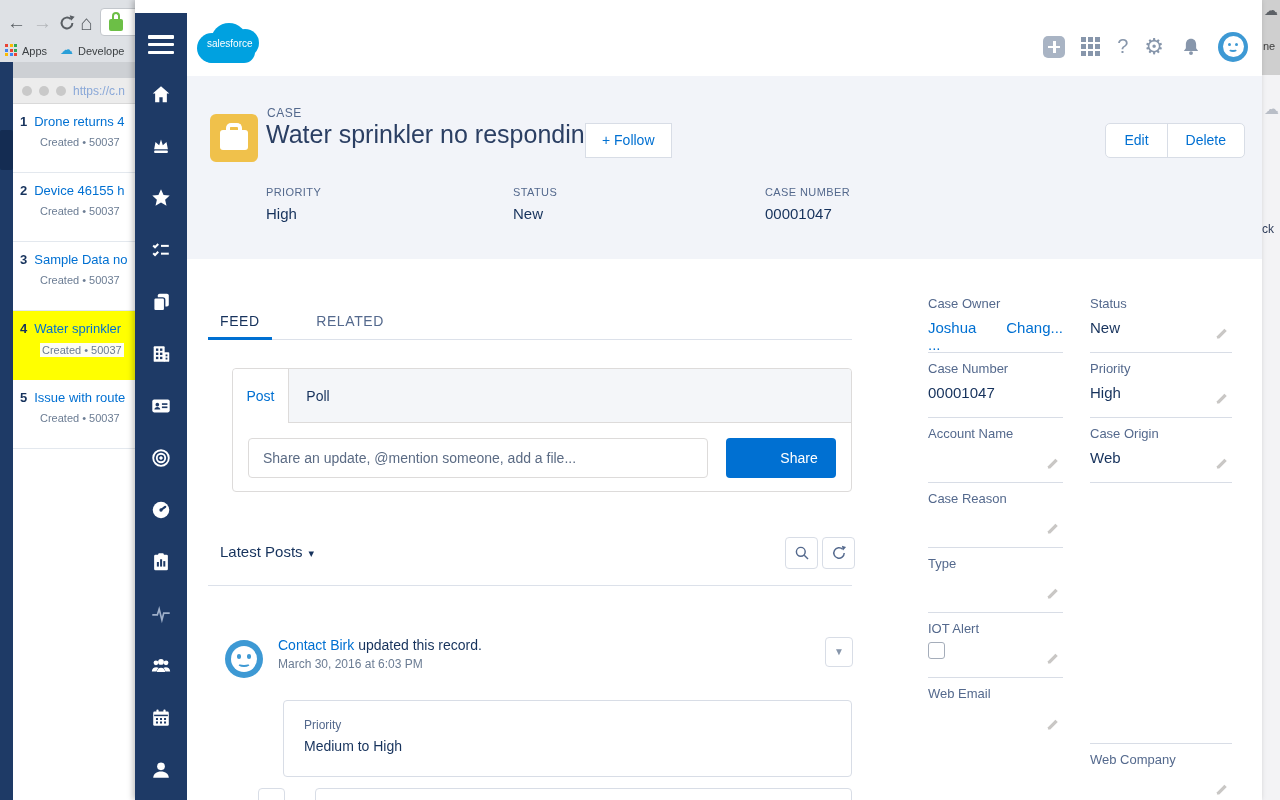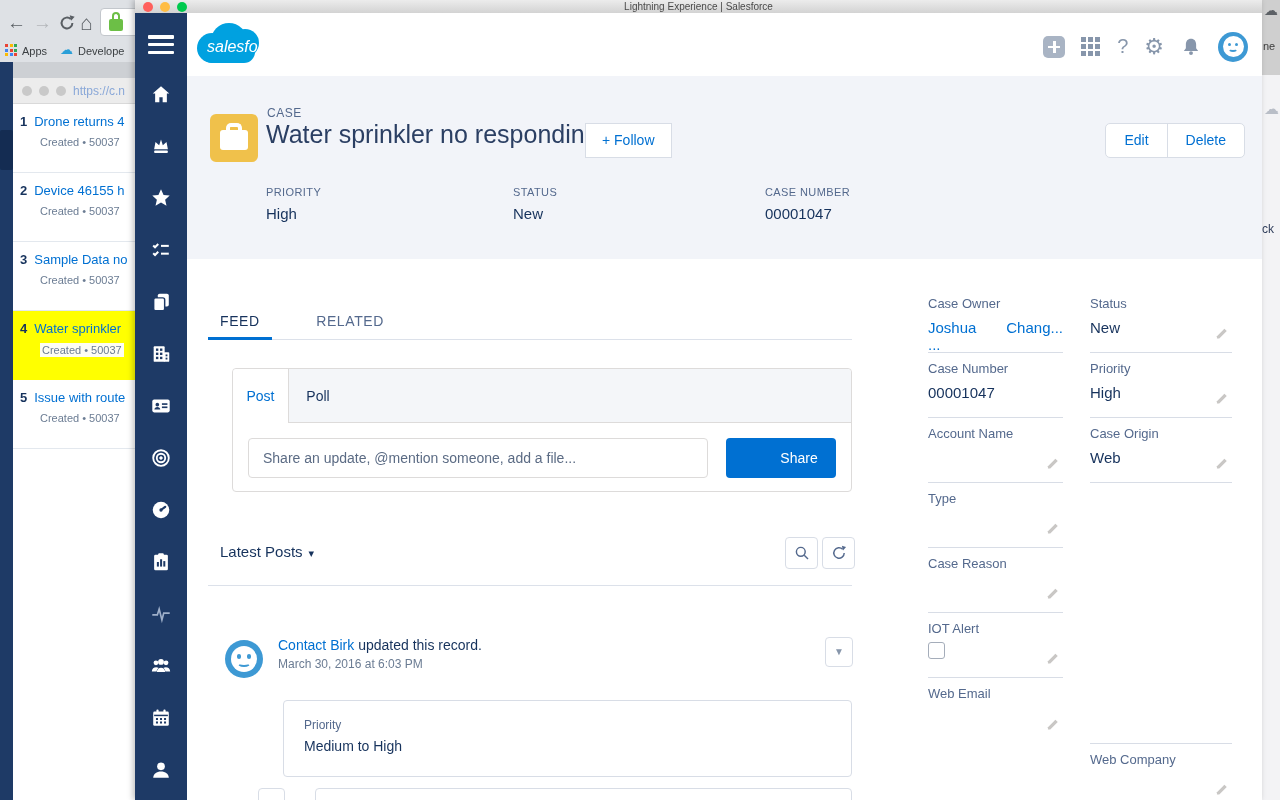--- a/index.html
+++ b/index.html
@@ -67,21 +67,21 @@
   .rail-icn svg { width:22px; height:22px; }
 
   
   .sf-header { position:absolute; left:52px; top:13px; width:1075px; height:67px; background:#fff; }
   .sf-logo { position:absolute; left:8px; top:8px; width:66px; height:48px; }
   .sf-logo .c1,.sf-logo .c2,.sf-logo .c3,.sf-logo .bar { position:absolute; background:#00a1e0; border-radius:50%; }
   .sf-logo .c1 { left:2px; top:12px; width:30px; height:30px; }
   .sf-logo .c2 { left:16px; top:2px; width:36px; height:36px; }
   .sf-logo .c3 { left:36px; top:8px; width:28px; height:28px; }
   .sf-logo .bar { left:6px; top:20px; width:54px; height:22px; border-radius:11px; }
-  .sf-logo span { position:absolute; left:12px; top:17px; color:#fff; font-size:16px; font-style:italic; z-index:2; }
+  .sf-logo span { position:absolute; left:12px; top:17px; color:#fff; font-size:10px; z-index:2; }
   .search-box { position:absolute; left:253px; top:16px; width:420px; height:36px; border:1px solid #d8dde6;
     border-radius:4px; background:#fff; }
   .search-box svg { position:absolute; left:13px; top:9px; }
   .search-box input { position:absolute; left:42px; top:1px; width:360px; height:32px; border:none; outline:none;
     font-size:14px; color:#16325c; font-family:inherit; }
   .search-box input::placeholder { color:#54698d; opacity:1; }
   .hdr-actions { position:absolute; right:14px; top:0; height:67px; display:flex; align-items:center; gap:16px; }
   .plus-btn { width:22px; height:22px; background:#a9b4c4; border-radius:5px; position:relative; }
   .plus-btn::before,.plus-btn::after { content:""; position:absolute; background:#fff; }
   .plus-btn::before { left:5px; top:10px; width:12px; height:2.5px; }
@@ -259,26 +259,20 @@
   <div class="abs bg-right">
     <div class="bgr-top">
       <span class="bgr-cloud1">☁</span>
       <span class="bgr-ne">ne</span>
     </div>
     <span class="bgr-cloud2">☁</span>
     <span class="bgr-ck">ck</span>
   </div>
 
   <div class="abs sf-window">
-    <div class="titlebar">
-      <span class="tl red"></span>
-      <span class="tl yel"></span>
-      <span class="tl grn"></span>
-      <span>Lightning Experience | Salesforce</span>
-    </div>
 
     <div class="nav-rail">
       <div class="hamburger">
           <i></i>
           <i></i>
           <i></i>
         </div>
       <div class="rail-icn">
           <svg viewBox="0 0 24 24">
             <path d="M12 3.5 3 11.5h2.6V21h4.6v-5.4h3.6V21h4.6v-9.5H21z" fill="#fff"></path>
@@ -527,27 +521,27 @@
             <div class="lbl">Case Number</div>
             <div class="val">00001047</div>
           </div>
           <div class="fld">
             <div class="lbl">Account Name</div>
             <svg class="pencil" width="14" height="15" viewBox="0 0 15 15">
                 <use href="#pencil"></use>
               </svg>
           </div>
           <div class="fld">
+            <div class="lbl">Case Reason</div>
+            <svg class="pencil" width="14" height="15" viewBox="0 0 15 15">
+                <use href="#pencil"></use>
+              </svg>
+          </div>
+          <div class="fld">
             <div class="lbl">Type</div>
-            <svg class="pencil" width="14" height="15" viewBox="0 0 15 15">
-                <use href="#pencil"></use>
-              </svg>
-          </div>
-          <div class="fld">
-            <div class="lbl">Case Reason</div>
             <svg class="pencil" width="14" height="15" viewBox="0 0 15 15">
                 <use href="#pencil"></use>
               </svg>
           </div>
           <div class="fld">
             <div class="lbl">IOT Alert</div>
             <span class="cbx"></span>
             <svg class="pencil" width="14" height="15" viewBox="0 0 15 15">
                 <use href="#pencil"></use>
               </svg>

